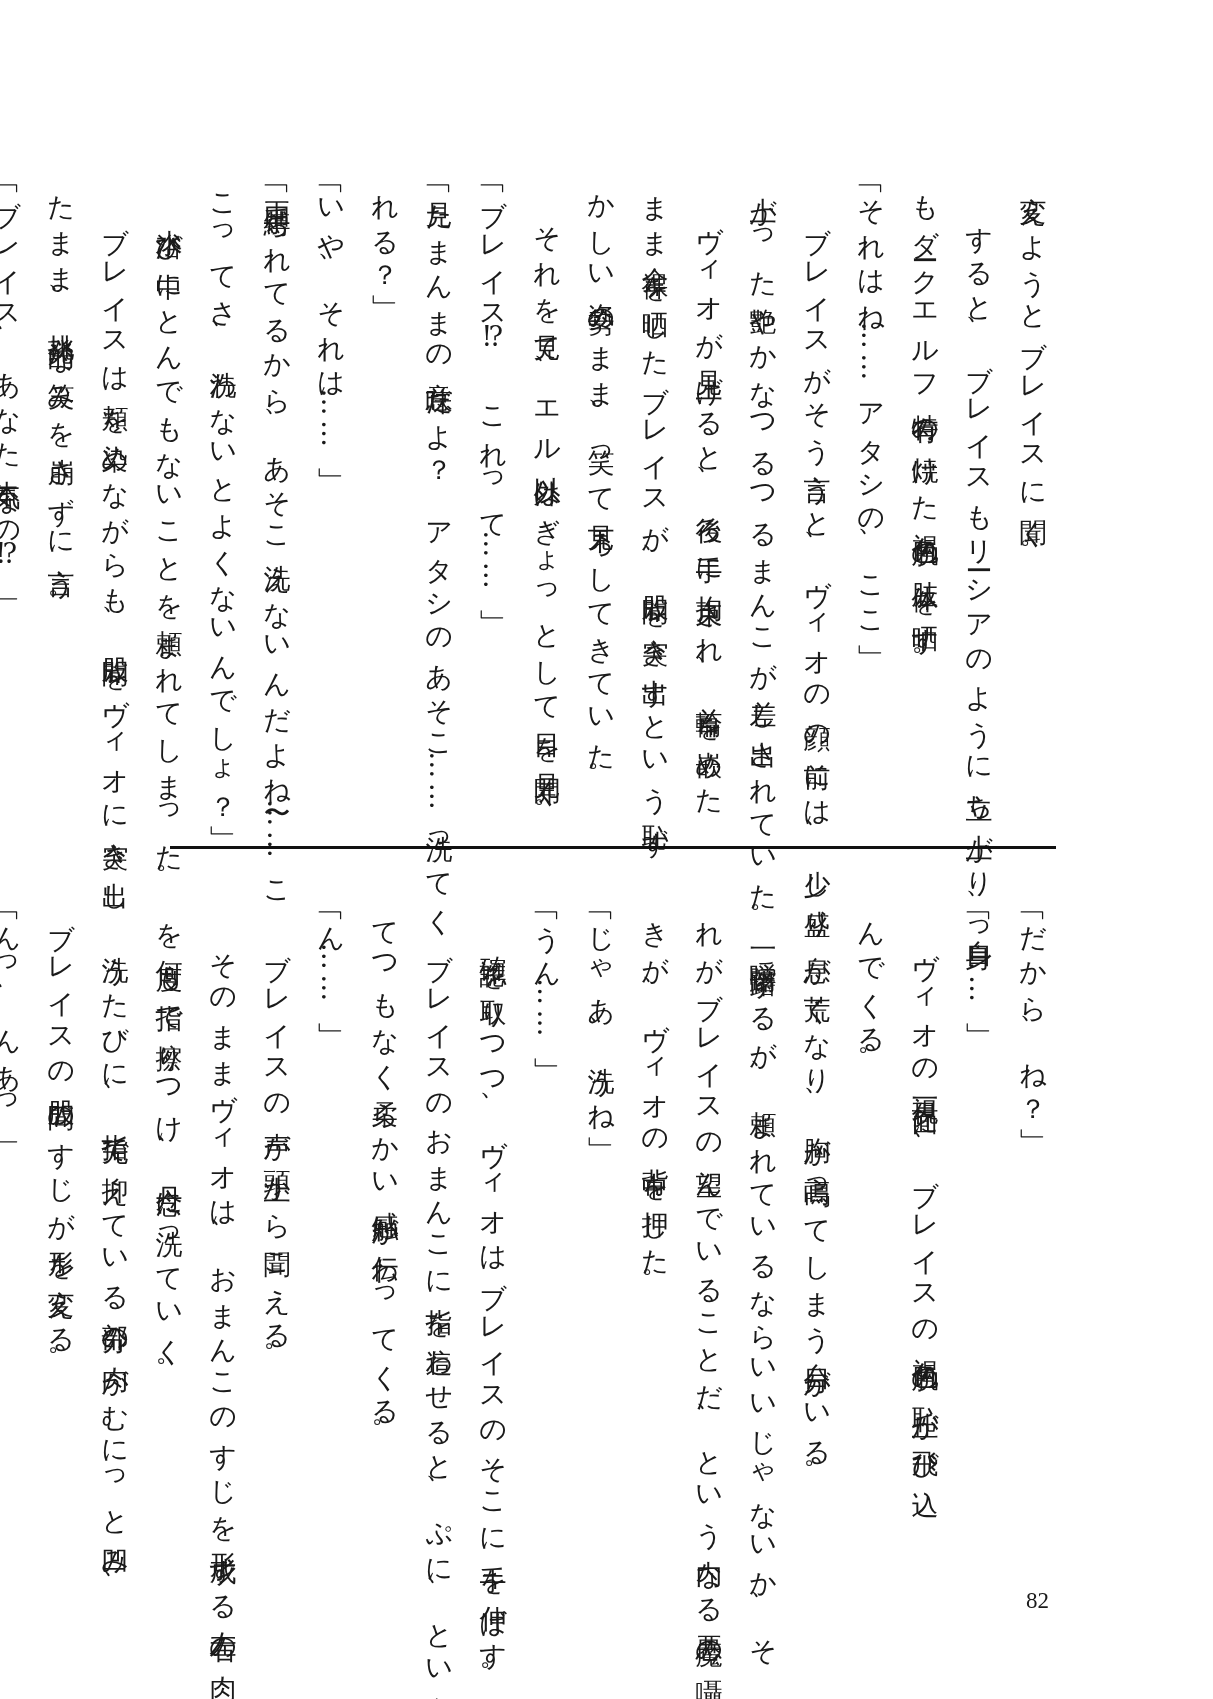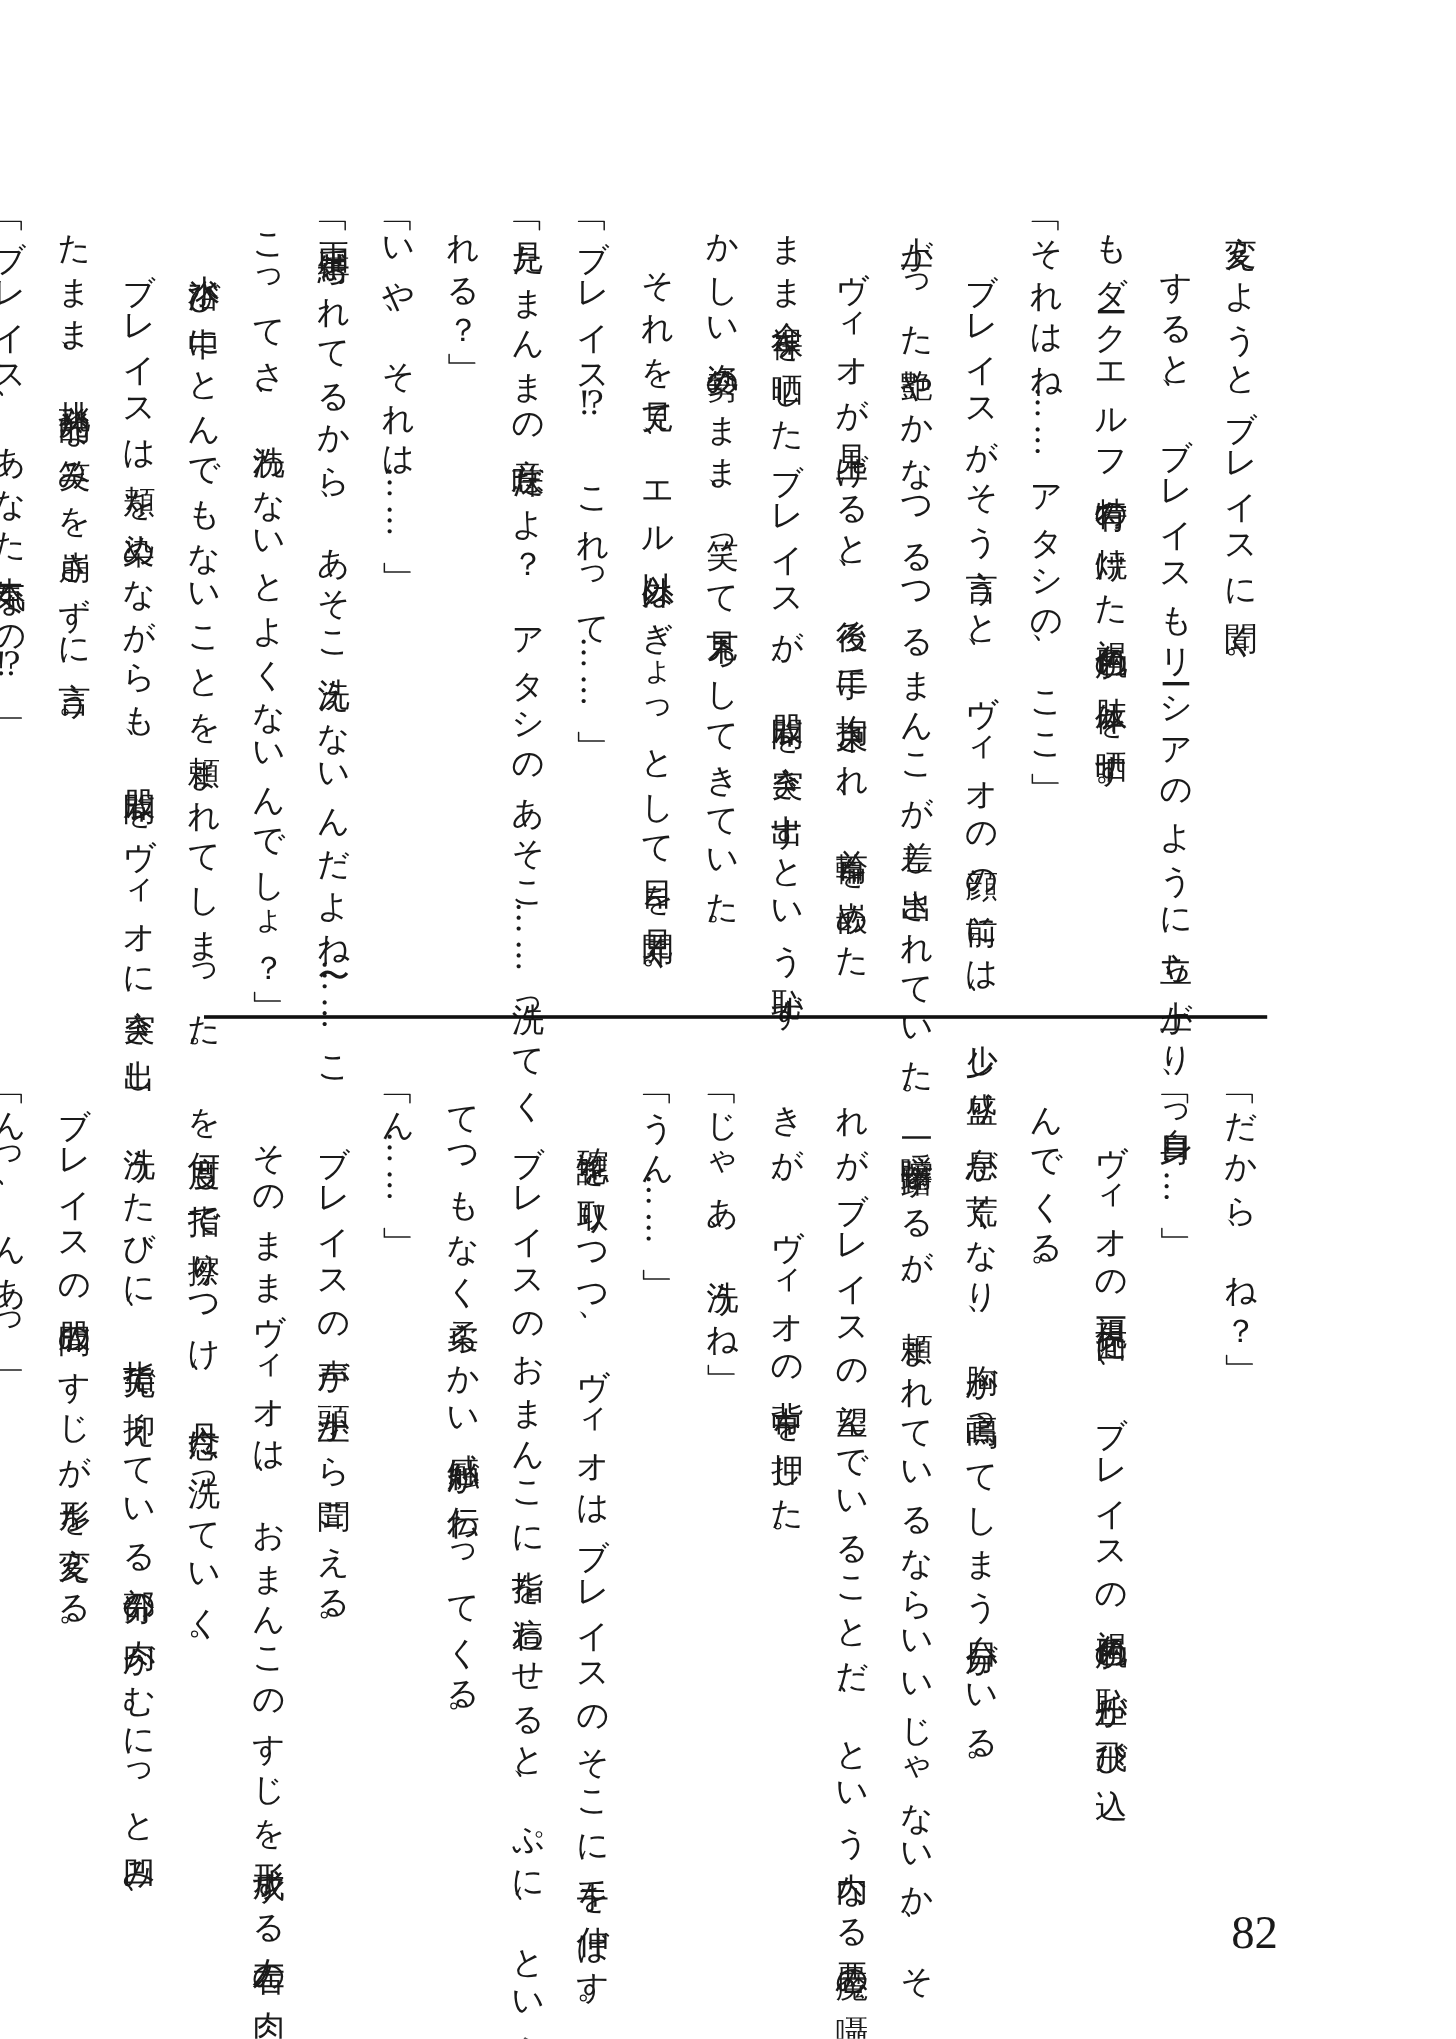--- a/index.html
+++ b/index.html
@@ -18,21 +18,21 @@
   .tier-upper { right: 153px; top: 176px; height: 640px; width: 900px; }
   .tier-lower { right: 153px; top: 903px; height: 640px; width: 900px; }
   .col { display: block; white-space: nowrap; }
   .divider {
     position: absolute; left: 170px; top: 846px; width: 886px; height: 3px;
     background: #111;
   }
   .page-number {
     position: absolute; left: 1026px; top: 1588px;
     font-family: "Liberation Serif", "DejaVu Serif", serif;
-    font-size: 39px; color: #1a1a1a;
+    font-size: 23px; color: #1a1a1a;
   }
 </style>
 </head>
 <body>
 
 <div class="page">
   <div class="tier tier-upper">
     <span class="col">変えようとブレイスに聞く。</span>
     <span class="col">　すると、ブレイスもリーシアのように立ち上がり、自身</span>
     <span class="col">もダークエルフ特有の焼けた褐色肌の肢体を晒す。</span>

